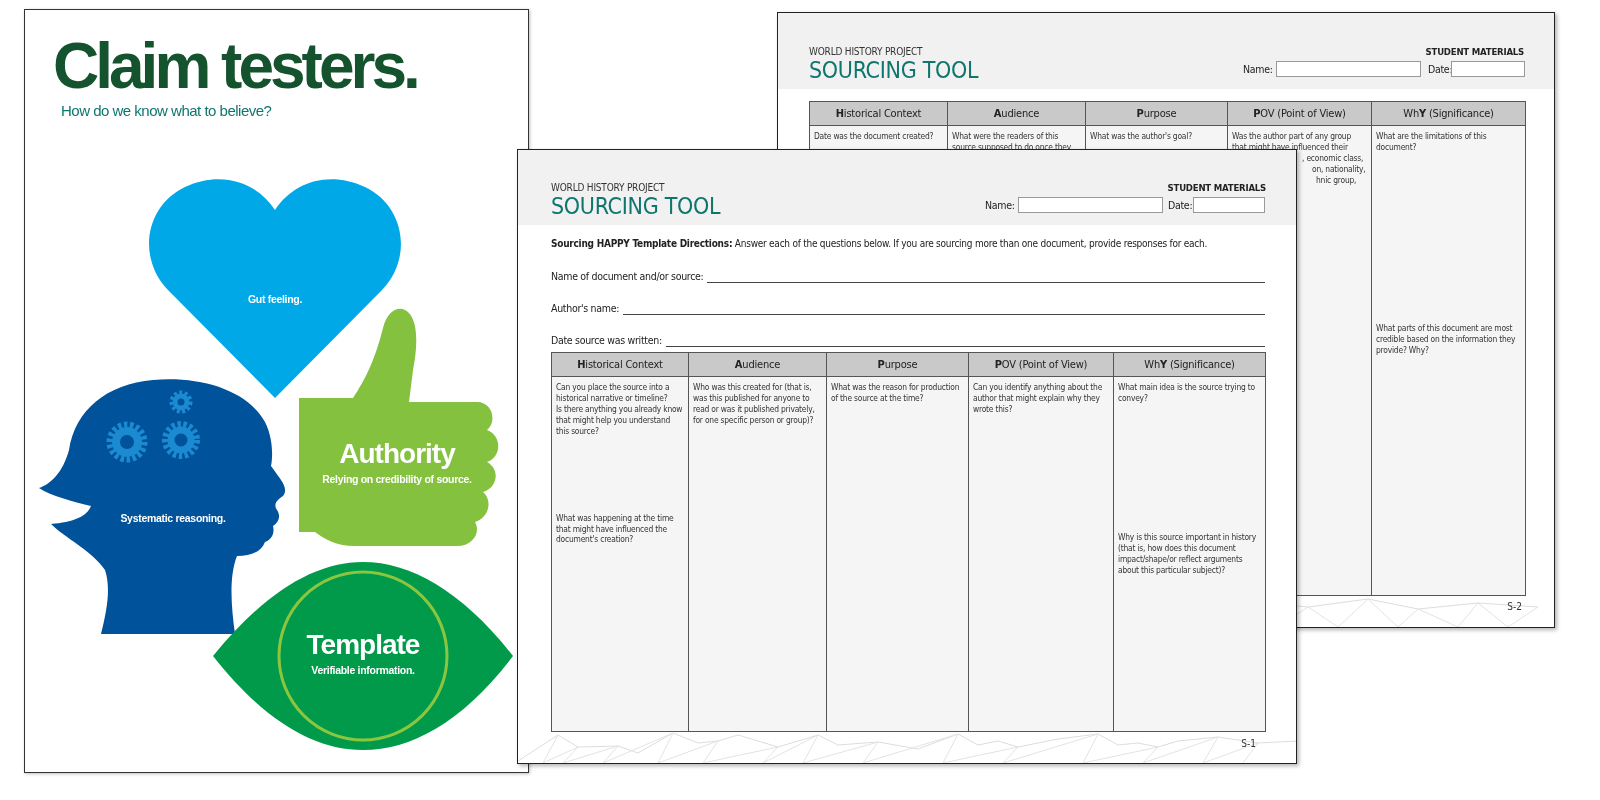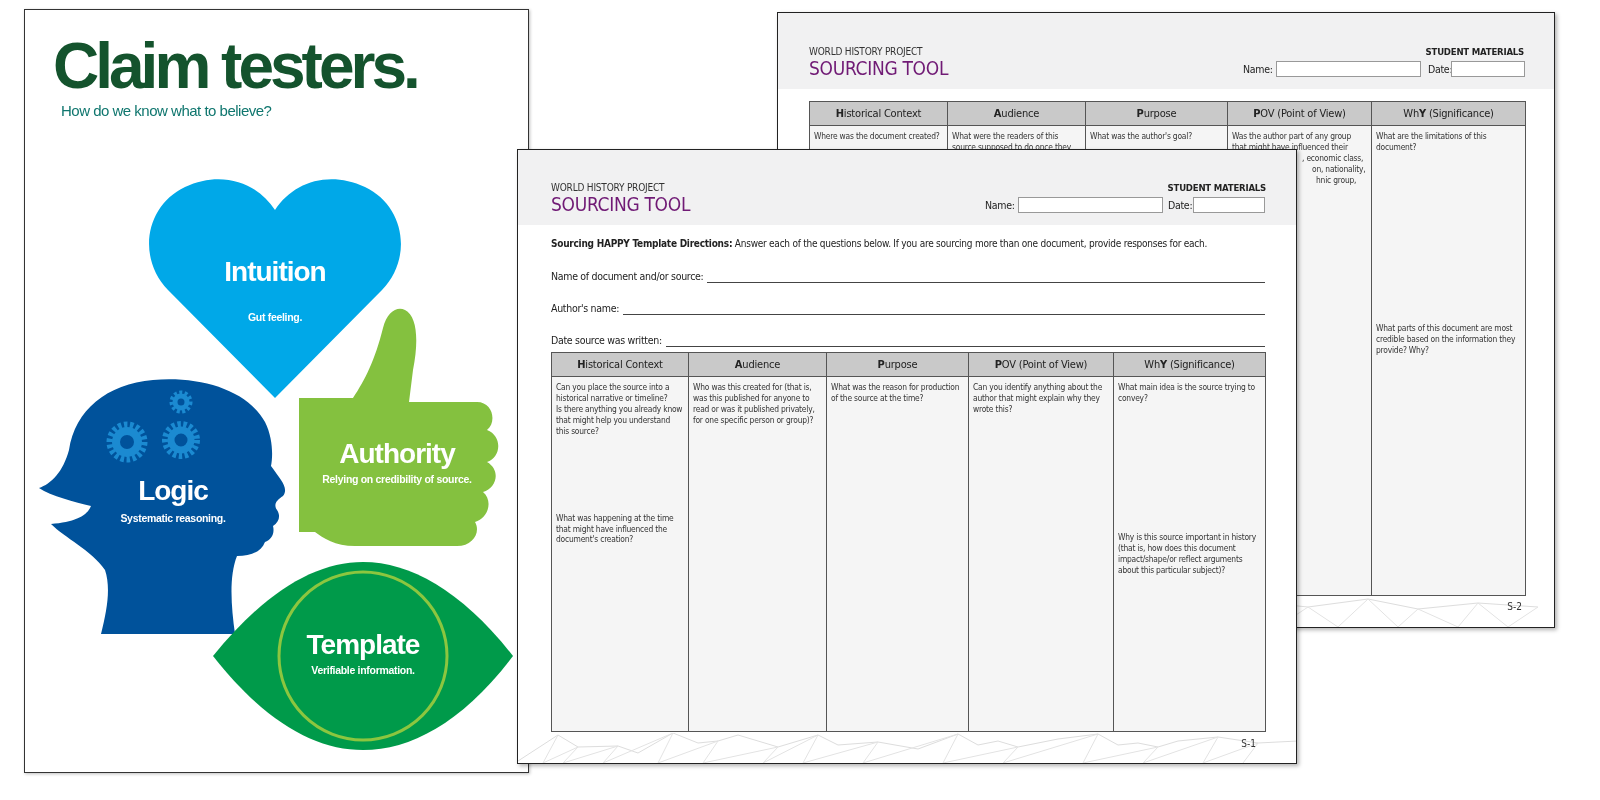--- a/index.html
+++ b/index.html
@@ -34,21 +34,21 @@
     .sheet {
       position: absolute; background: #fff; border: 1px solid #222;
       box-shadow: 2px 2px 4px rgba(0,0,0,0.3);
       font-family: "DejaVu Sans Condensed", "DejaVu Sans", sans-serif;
       overflow: hidden;
     }
     .sheet-header {
       position: absolute; left: 0; top: 0; right: 0; background: #f1f1f2;
     }
     .proj { position: absolute; font-size: 10px; color: #333; letter-spacing: -0.2px; }
-    .tool { position: absolute; font-size: 19px; color: #701a75; letter-spacing: -0.3px; }
+    .tool { position: absolute; font-size: 23px; color: #0f766e; letter-spacing: -0.3px; }
     .materials { position: absolute; font-size: 9.5px; font-weight: 700; color: #222; letter-spacing: -0.2px; }
     .lbl { position: absolute; font-size: 10.5px; color: #222; letter-spacing: -0.3px; }
     .field-box { position: absolute; height: 16px; background: #fff; border: 1px solid #999; }
 
     table.happy { position: absolute; border-collapse: collapse; table-layout: fixed; }
     table.happy th {
       background: #c9c9c9; border: 1px solid #555; font-weight: 400; font-size: 11px; color: #222;
       height: 24px; letter-spacing: -0.2px;
     }
     table.happy th b { font-weight: 700; }
@@ -87,27 +87,25 @@
       <circle cx="156" cy="430" r="14" stroke-width="10" stroke-dasharray="3 2.2"></circle>
       <circle cx="156" cy="430" r="10" stroke-width="7"></circle>
       <circle cx="156" cy="392" r="8" stroke-width="7" stroke-dasharray="2.5 2"></circle>
       <circle cx="156" cy="392" r="6" stroke-width="5"></circle>
     </g>
 
     <path d="M188 646 C240 582 290 552 338 552 C386 552 438 582 488 646 C438 712 386 740 338 740 C290 740 240 712 188 646 Z" fill="#009a4a"></path>
     <circle cx="338" cy="646" r="84" fill="none" stroke="#8cc63f" stroke-width="3"></circle>
   </svg>
 
-  <div class="shape-label" style="left:160px; top:246px; width:180px; font-size:28px;">Intuition</div>
-  <div class="shape-sub" style="left:160px; top:301px; width:180px;">Gut feeling.</div>
+  <div class="shape-sub" style="left:160px; top:283px; width:180px;">Gut feeling.</div>
 
   <div class="shape-label" style="left:282px; top:428px; width:180px; font-size:28px;">Authority</div>
   <div class="shape-sub" style="left:282px; top:463px; width:180px;">Relying on credibility of source.</div>
 
-  <div class="shape-label" style="left:58px; top:465px; width:180px; font-size:28px;">Logic</div>
   <div class="shape-sub" style="left:58px; top:502px; width:180px;">Systematic reasoning.</div>
 
   <div class="shape-label" style="left:248px; top:619px; width:180px; font-size:28px;">Template</div>
   <div class="shape-sub" style="left:248px; top:654px; width:180px;">Verifiable information.</div>
 </div>
 
 <div class="sheet" style="left:777px; top:12px; width:778px; height:616px;">
   <div class="sheet-header" style="height:76px;">
     <div class="proj" style="left:31px; top:33px;">WORLD HISTORY PROJECT</div>
     <div class="tool" style="left:31px; top:44px;">SOURCING TOOL</div>
@@ -131,21 +129,21 @@
         <th><b>H</b><span>istorical Context</span></th>
         <th><b>A</b><span>udience</span></th>
         <th><b>P</b><span>urpose</span></th>
         <th><b>P</b><span>OV (Point of View)</span></th>
         <th><span>Wh</span><b>Y</b><span> (Significance)</span></th>
       </tr>
     </thead>
     <tbody>
       <tr>
         <td>
-            <span class="q">Where was the document created?</span>
+            <span class="q">Date was the document created?</span>
           </td>
         <td>
             <span class="q">What were the readers of this source supposed to do once they</span>
           </td>
         <td>
             <span class="q">What was the author's goal?</span>
           </td>
         <td>
           <span class="q">Was the author part of any group that might have influenced their</span>
           <span class="q" style="padding-left:70px">, economic class,</span>

